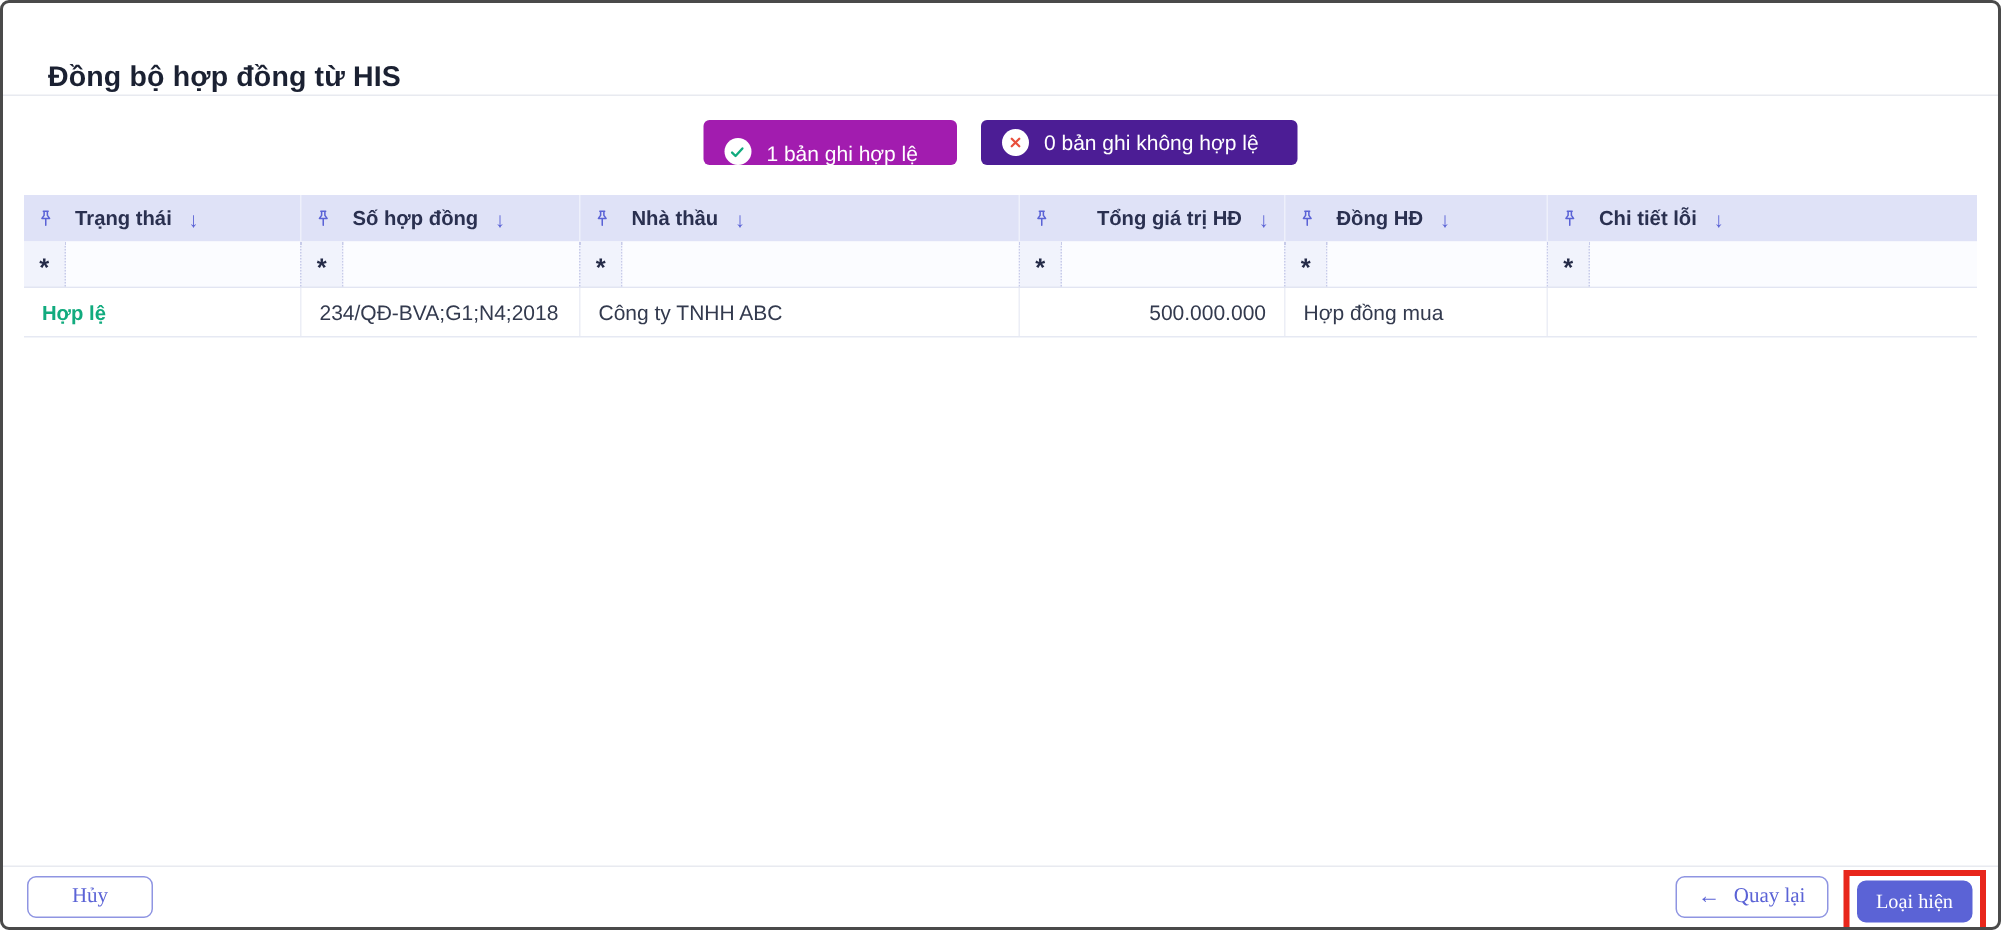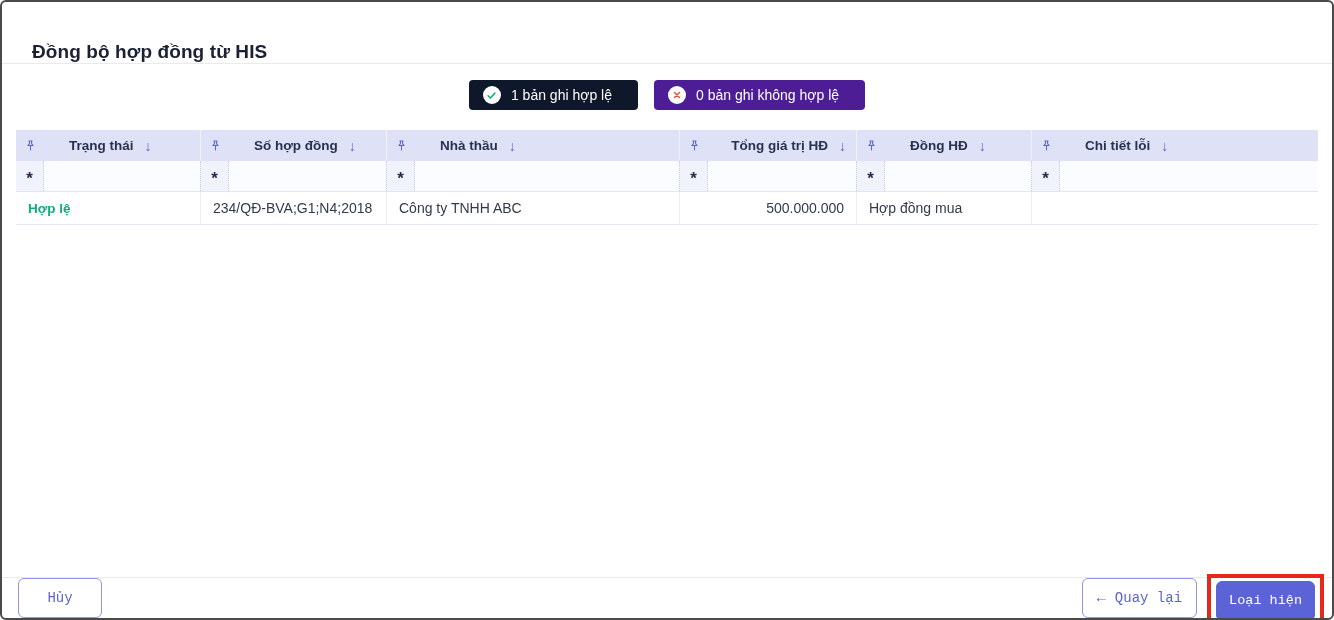--- a/index.html
+++ b/index.html
@@ -54,42 +54,42 @@
     flex: 0 0 46px;
     display: flex; justify-content: center; align-items: flex-end;
     gap: 16px;
   }
   .badge {
     height: 30px; border-radius: 4px;
     display: flex; align-items: center; gap: 10px;
     padding: 0 26px 0 14px;
     color: #ffffff; font-size: 14px;
   }
-  .badge.valid   { background: #0f172a; }
+  .badge.valid   { background: #a21caf; align-items: flex-end; }
   .badge.invalid { background: #4c1d95; }
   .badge-ico {
     width: 18px; height: 18px; border-radius: 50%; background: #ffffff;
     display: flex; align-items: center; justify-content: center; flex: 0 0 18px;
   }
 
   
   .tbl { margin: 20px 14px 0 14px; }
   .trow {
     display: grid;
     grid-template-columns: 185px 186px 293px 177px 175px 1fr;
   }
   .trow.head { background: #dfe2f7; height: 31px; }
   .hcell {
     display: flex; align-items: center; gap: 9px;
     padding: 0 10px 0 8px;
     border-right: 1px solid #eef0fb;
     overflow: hidden; white-space: nowrap;
   }
   .hcell:last-child { border-right: none; }
-  .hlabel { font-size: 13.5px; font-weight: 700; color: #2a3050; margin-left: 23px; }
+  .hlabel { font-size: 13.5px; font-weight: 700; color: #2a3050; margin-left: 4px; }
   .sort-arrow { color: #5b63d6; font-size: 14px; margin-left: 2px; }
   .hcell.num .hlabel { margin-left: auto; }
   .pin-ico { display: flex; align-items: center; flex: 0 0 13px; }
 
   .trow.filter { background: #f1f3fc; height: 31px; border-bottom: 1px solid #e2e5f2; }
   .fcell { display: flex; border-right: 1px dotted #c7cbe9; }
   .fcell:last-child { border-right: none; }
   .fstar {
     width: 28px; flex: 0 0 28px;
     display: flex; align-items: center; justify-content: center;
@@ -114,22 +114,22 @@
 
   
   .ftr {
     flex: 0 0 41px;
     border-top: 1px solid #e8eaf0;
     display: flex; align-items: center; justify-content: space-between;
     padding: 0 12px 0 16px;
     overflow: visible;
   }
   .btn {
-    font-family: Liberation Mono, monospace;
-    font-size: 14px; height: 40px; border-radius: 6px;
+    font-family: Liberation Serif, serif;
+    font-size: 14px; height: 28px; border-radius: 6px;
     display: inline-flex; align-items: center; justify-content: center;
     cursor: pointer; background: #ffffff;
   }
   .btn.outline { border: 1px solid #8f95e2; color: #5b63d6; }
   .btn.cancel  { width: 84px; }
   .btn.back    { padding: 0 14px; gap: 9px; }
   .btn.primary { background: #5b63d6; border: 1px solid #5b63d6; color: #ffffff; padding: 0 12px; font-size: 13.5px; }
   .ftr-right { display: flex; align-items: center; gap: 10px; }
   .annotation-box {
     border: 4px solid #e8261b;

